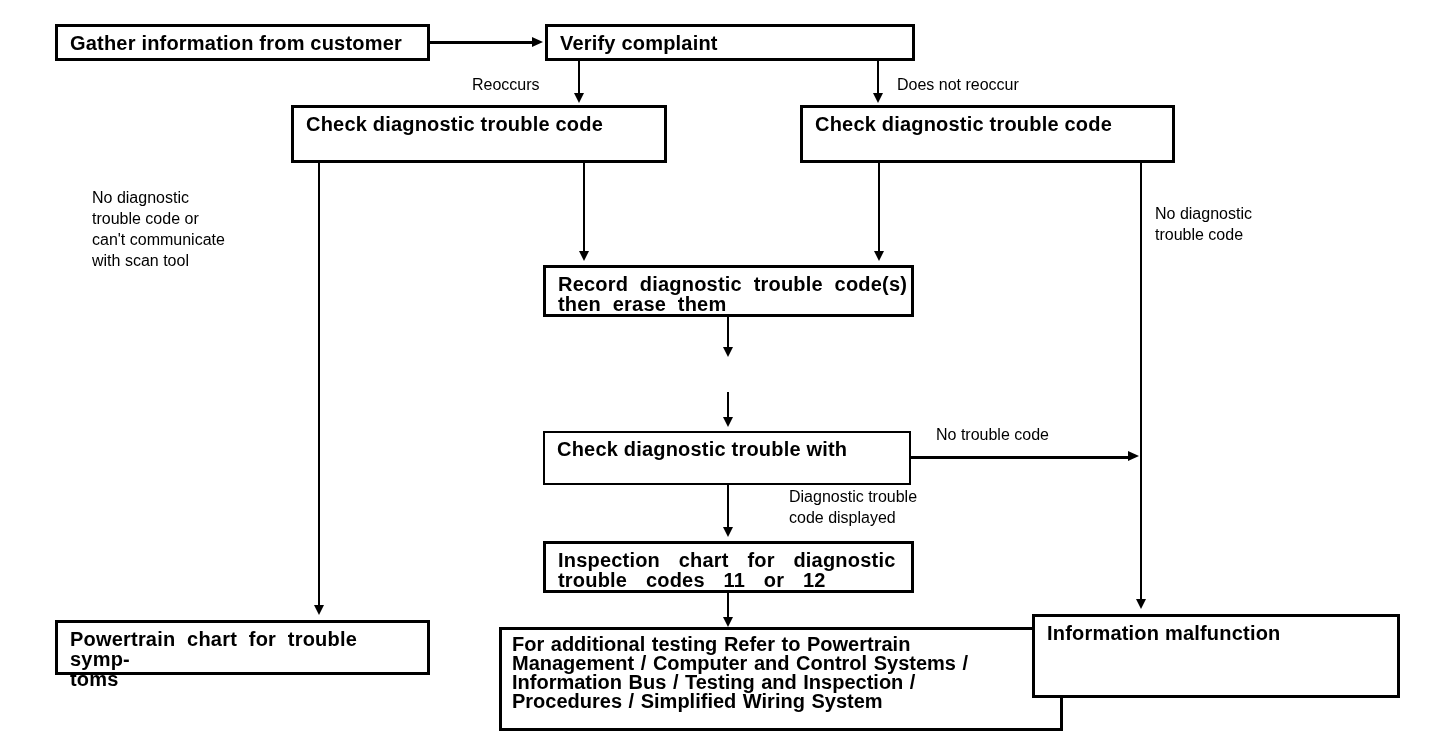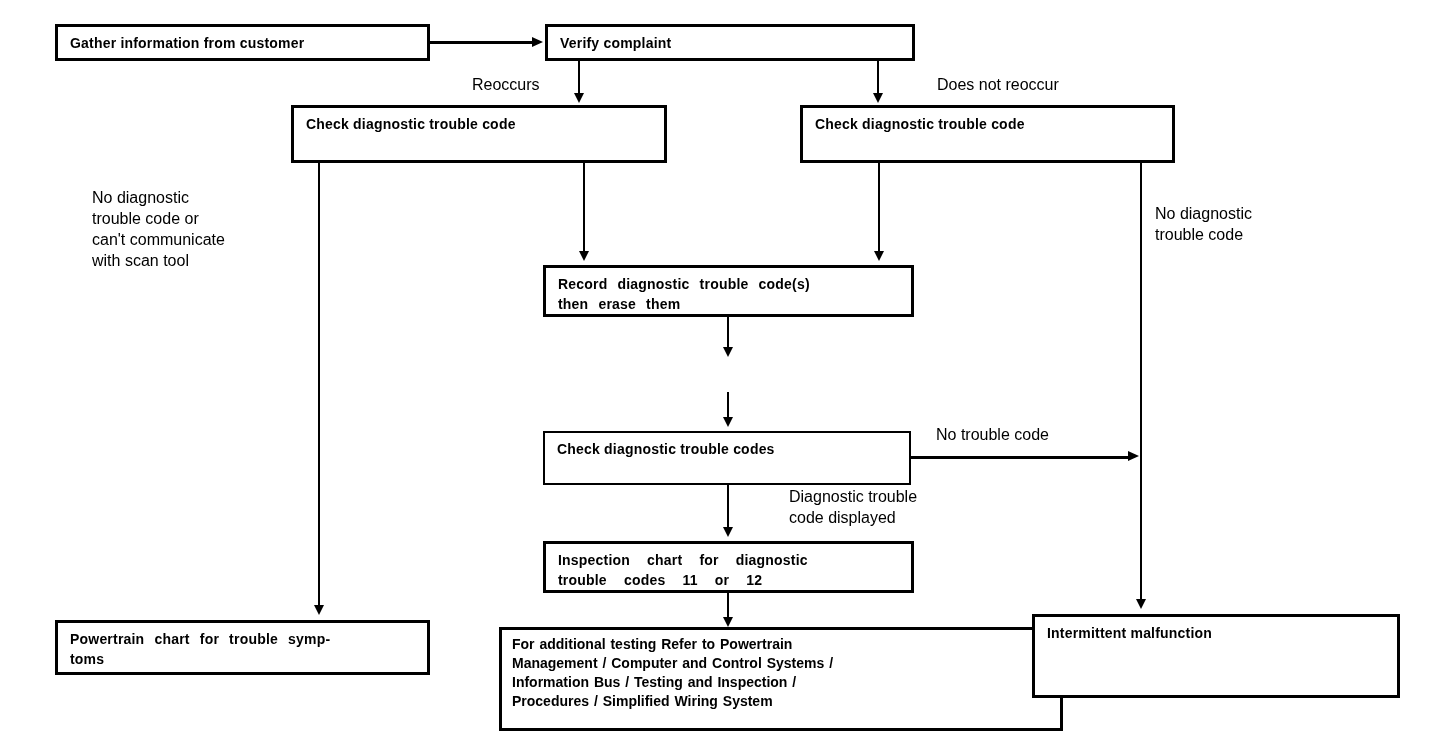--- a/index.html
+++ b/index.html
@@ -18,21 +18,21 @@
     background:#ffffff;
     border:2px solid #000;
     display:flex;
     flex-direction:column;
     justify-content:flex-start;
   }
   .box.thick{border-width:3px;}
   .box .txt{
     font-weight:bold;
     color:#000;
-    font-size:14px;
+    font-size:20px;
     line-height:20px;
     padding:6px 0 0 12px;
     white-space:pre-line;
     letter-spacing:0.2px;
   }
   .box .txt.wide{word-spacing:6px;}
   .box .txt.xwide{word-spacing:13px;}
   .box .txt.tight{padding:5px 0 0 10px;line-height:19px;letter-spacing:0px;word-spacing:1px;}
 
   
@@ -86,42 +86,42 @@
     <div class="txt">Check diagnostic trouble code</div>
   </div>
 
   <div class="box thick" style="left:543px;top:265px;width:371px;height:52px;">
     <div class="txt wide">Record  diagnostic  trouble  code(s)
 then erase them</div>
   </div>
 
 
   <div class="box" style="left:543px;top:431px;width:368px;height:54px;">
-    <div class="txt">Check diagnostic trouble codes</div>
+    <div class="txt">Check diagnostic trouble with</div>
   </div>
 
   <div class="box thick" style="left:543px;top:541px;width:371px;height:52px;">
     <div class="txt xwide">Inspection    chart    for    diagnostic
 trouble  codes   11 or 12</div>
   </div>
 
   <div class="box thick" style="left:55px;top:620px;width:375px;height:55px;">
     <div class="txt wide">Powertrain  chart  for  trouble  symp-
 toms</div>
   </div>
 
   <div class="box thick" style="left:499px;top:627px;width:564px;height:104px;">
     <div class="txt tight">For additional testing Refer to Powertrain
 Management / Computer and Control Systems /
 Information Bus / Testing and Inspection /
 Procedures / Simplified Wiring System</div>
   </div>
 
   <div class="box thick" style="left:1032px;top:614px;width:368px;height:84px;">
-    <div class="txt">Intermittent malfunction</div>
+    <div class="txt">Information malfunction</div>
   </div>
 
   <div class="hline bold" style="left:430px;top:41px;width:104px;"></div>
   <div class="arrow-right" style="left:532px;top:37px;"></div>
 
   <div class="vline" style="left:578px;top:61px;height:36px;"></div>
   <div class="arrow-down" style="left:574px;top:93px;"></div>
 
   <div class="vline" style="left:877px;top:61px;height:36px;"></div>
   <div class="arrow-down" style="left:873px;top:93px;"></div>
@@ -148,21 +148,21 @@
   <div class="arrow-down" style="left:723px;top:527px;"></div>
 
   <div class="vline" style="left:727px;top:593px;height:32px;"></div>
   <div class="arrow-down" style="left:723px;top:617px;"></div>
 
   <div class="hline bold" style="left:909px;top:456px;width:222px;"></div>
   <div class="arrow-right" style="left:1128px;top:451px;"></div>
 
   <div class="label" style="left:472px;top:74px;">Reoccurs</div>
 
-  <div class="label" style="left:937px;top:74px;">Does not reoccur</div>
+  <div class="label" style="left:897px;top:74px;">Does not reoccur</div>
 
   <div class="label" style="left:92px;top:187px;">No diagnostic
 trouble code or
 can't communicate
 with scan tool</div>
 
   <div class="label" style="left:1155px;top:203px;">No diagnostic
 trouble code</div>
 
   <div class="label" style="left:936px;top:424px;">No trouble code</div>

